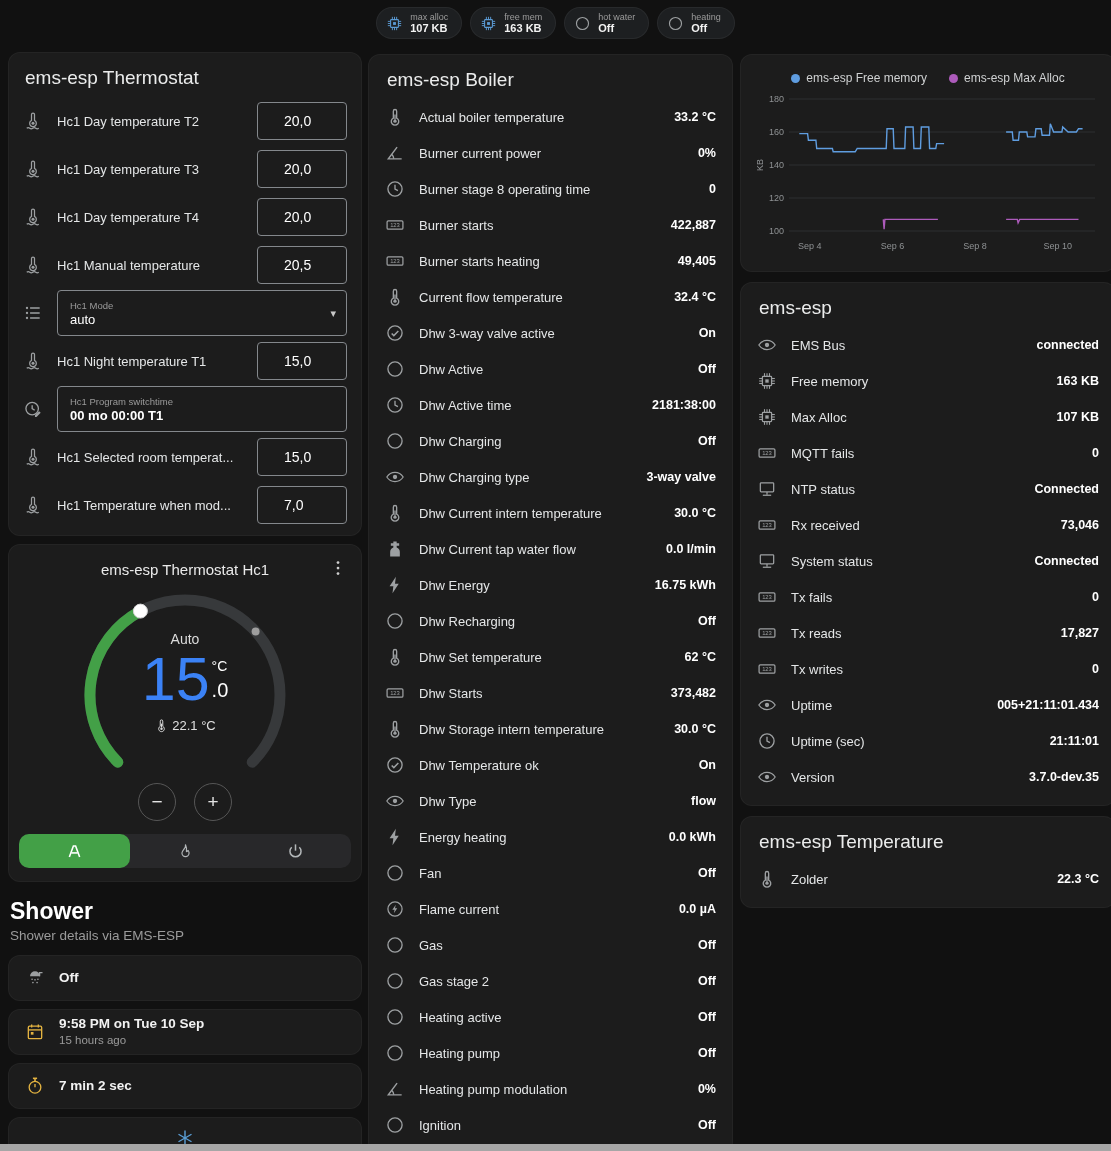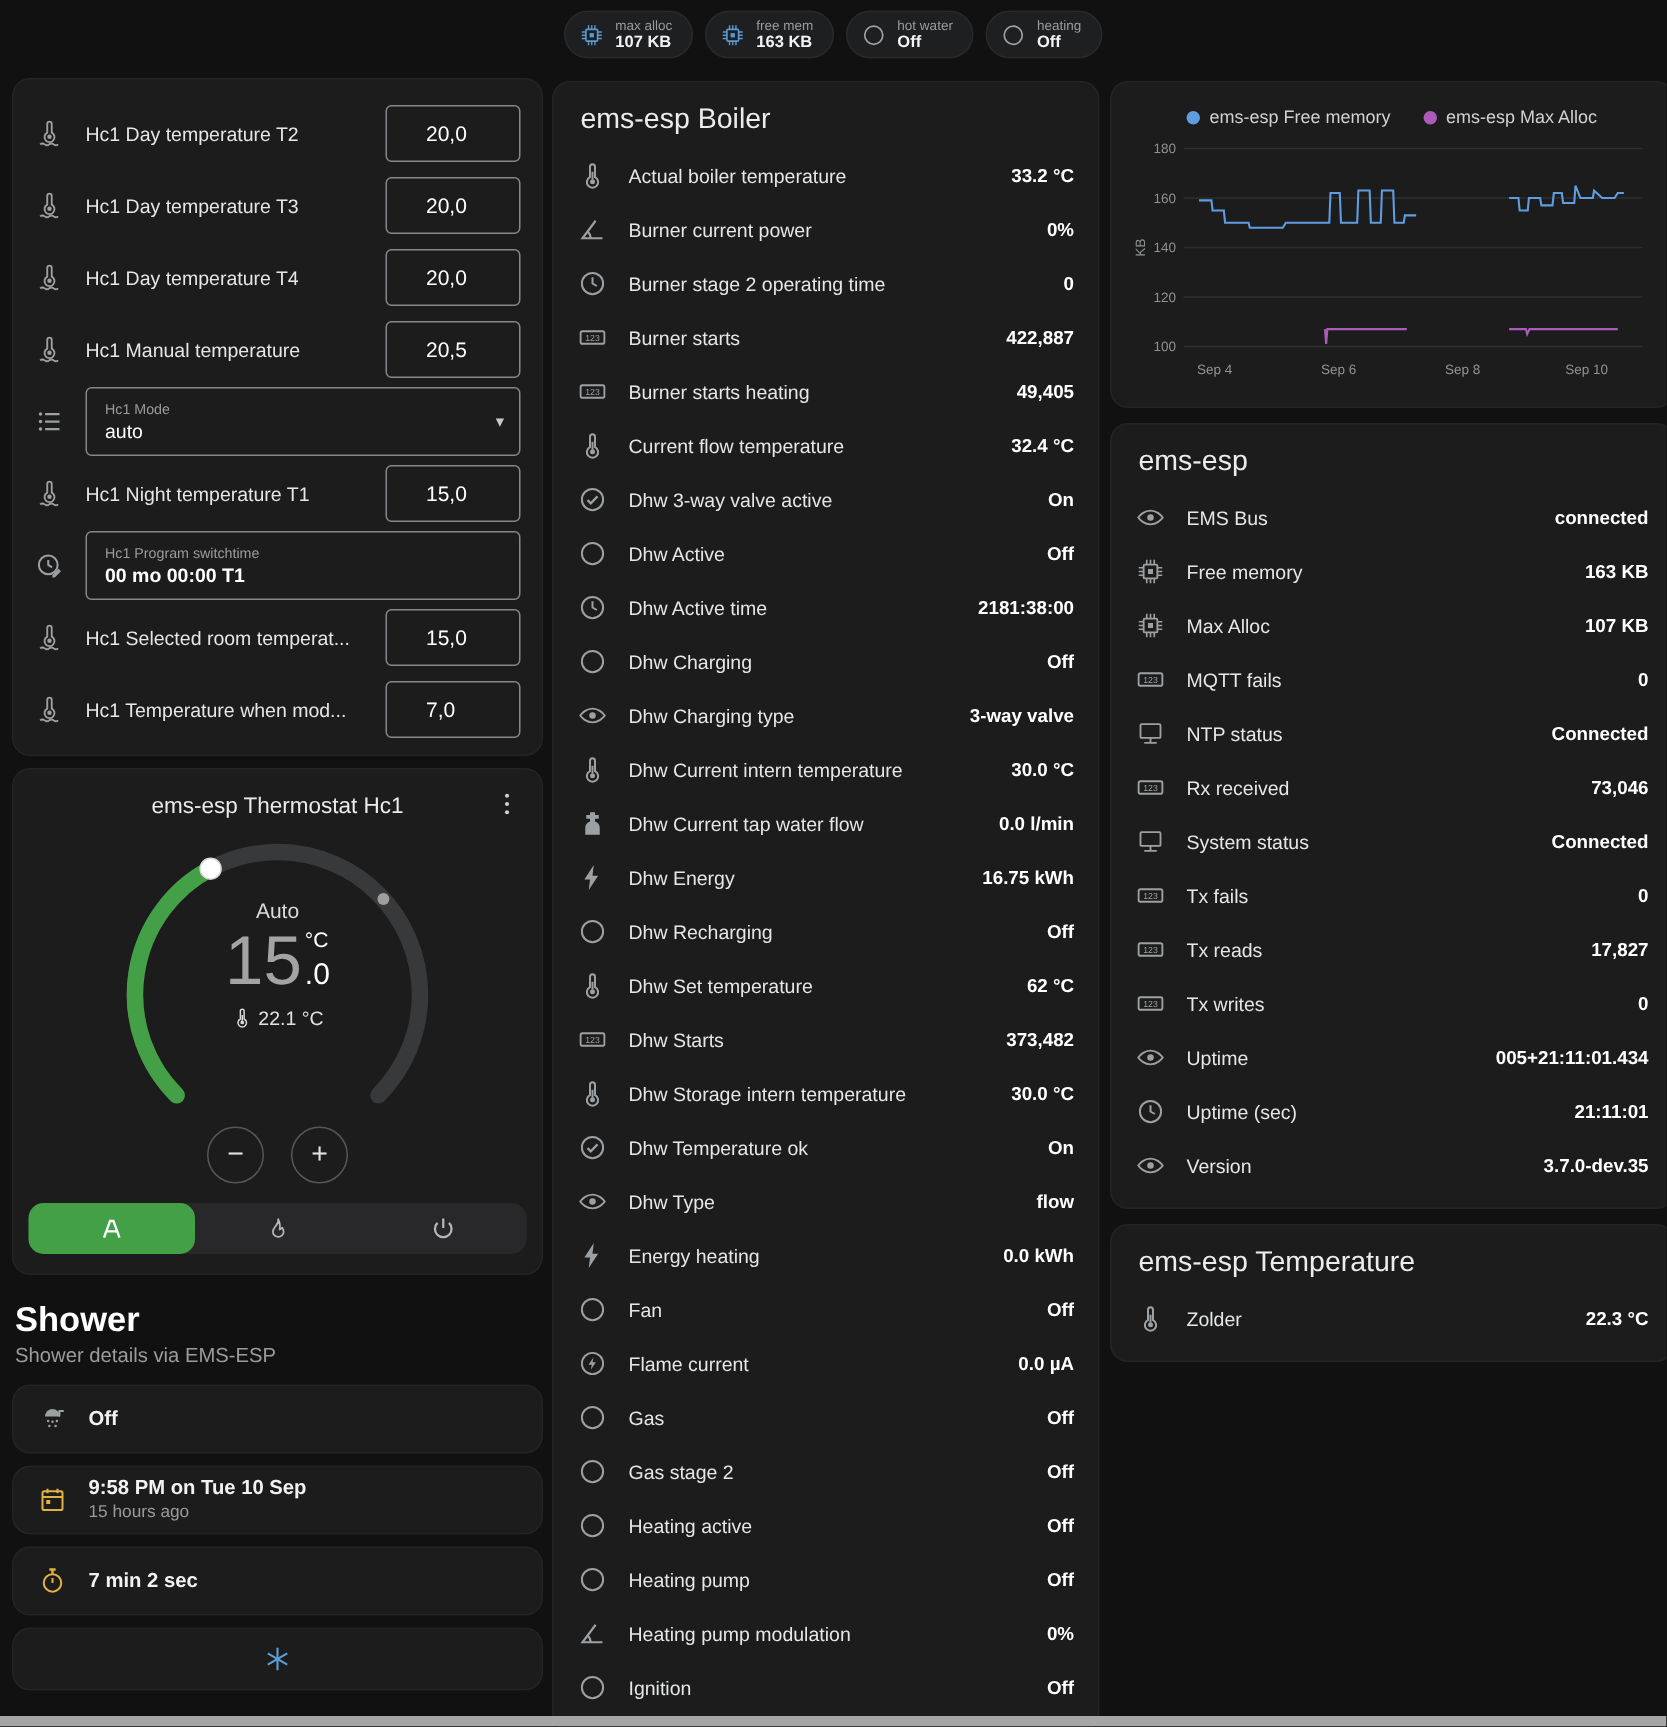--- a/index.html
+++ b/index.html
@@ -48,21 +48,21 @@
   .dial-title{font-size:15px;color:#eaeaea}
   .kebab{position:absolute;right:2px;top:4px;width:22px;height:22px;color:#cfcfcf}
   .dial-wrap{position:relative;width:260px;height:196px;margin:0 auto}
   .arc-bg{fill:none;stroke:#37393b;stroke-width:11;stroke-linecap:round}
   .arc-active{fill:none;stroke:#43a047;stroke-width:11;stroke-linecap:round}
   .handle{fill:#fff;stroke:#d7d7d7;stroke-width:1}
   .target-dot{fill:#9e9e9e}
   .dial-overlay{position:absolute;inset:0;display:flex;flex-direction:column;align-items:center;padding-top:46px}
   .dial-mode{font-size:14px;color:#dcdcdc;margin-bottom:2px}
   .dial-temp{display:flex;align-items:center}
-  .temp-main{font-size:46px;color:#a3a3a3;line-height:1}
+  .temp-main{font-size:61px;color:#3b82f6;line-height:1}
   .temp-side{display:flex;flex-direction:column;justify-content:space-between;height:44px;padding:1px 0 1px 2px}
   .temp-unit{font-size:14px;color:#fff}
   .temp-dec{font-size:20px;color:#fff}
   .dial-current{display:flex;align-items:center;gap:3px;font-size:13px;color:#e0e0e0;margin-top:8px}
   .mini-thermo{width:15px;height:15px;color:#d9d9d9}
   .stepper{display:flex;justify-content:center;gap:18px;margin-top:2px}
   .circle-btn{width:38px;height:38px;border:1px solid #565656;border-radius:50%;color:#e3e3e3;
     display:flex;align-items:center;justify-content:center;font-size:19px;box-sizing:border-box}
   .mode-row{display:flex;margin:13px 0 0;height:34px;background:#28282a;border-radius:10px}
   .mode-btn{flex:1;display:flex;align-items:center;justify-content:center;border-radius:10px;color:#b3b7b9}
@@ -267,20 +267,21 @@
       <div class="chip-text">
         <span class="chip-label">heating</span>
         <span class="chip-value">Off</span>
       </div>
     </div>
   </div>
 
 <div class="col-left">
 
   <div class="card thermo-card">
+    <h2 class="card-title">ems-esp Thermostat</h2>
     <div>
 
     <div class="trow t-input">
           <svg class="ricon" viewBox="0 0 24 24">
             <use href="#i-thermo-water"></use>
           </svg>
           <span class="t-label">Hc1 Day temperature T2</span>
           <div class="num-box">
             <span>20,0</span>
           </div>
@@ -482,21 +483,21 @@
           <svg class="ricon" viewBox="0 0 24 24">
             <use href="#i-angle"></use>
           </svg>
           <span class="rlabel">Burner current power</span>
           <span class="rvalue">0%</span>
         </div>
         <div class="vrow">
           <svg class="ricon" viewBox="0 0 24 24">
             <use href="#i-clock"></use>
           </svg>
-          <span class="rlabel">Burner stage 2 operating time</span>
+          <span class="rlabel">Burner stage 8 operating time</span>
           <span class="rvalue">0</span>
         </div>
         <div class="vrow">
           <svg class="ricon" viewBox="0 0 24 24">
             <use href="#i-counter"></use>
           </svg>
           <span class="rlabel">Burner starts</span>
           <span class="rvalue">422,887</span>
         </div>
         <div class="vrow">

